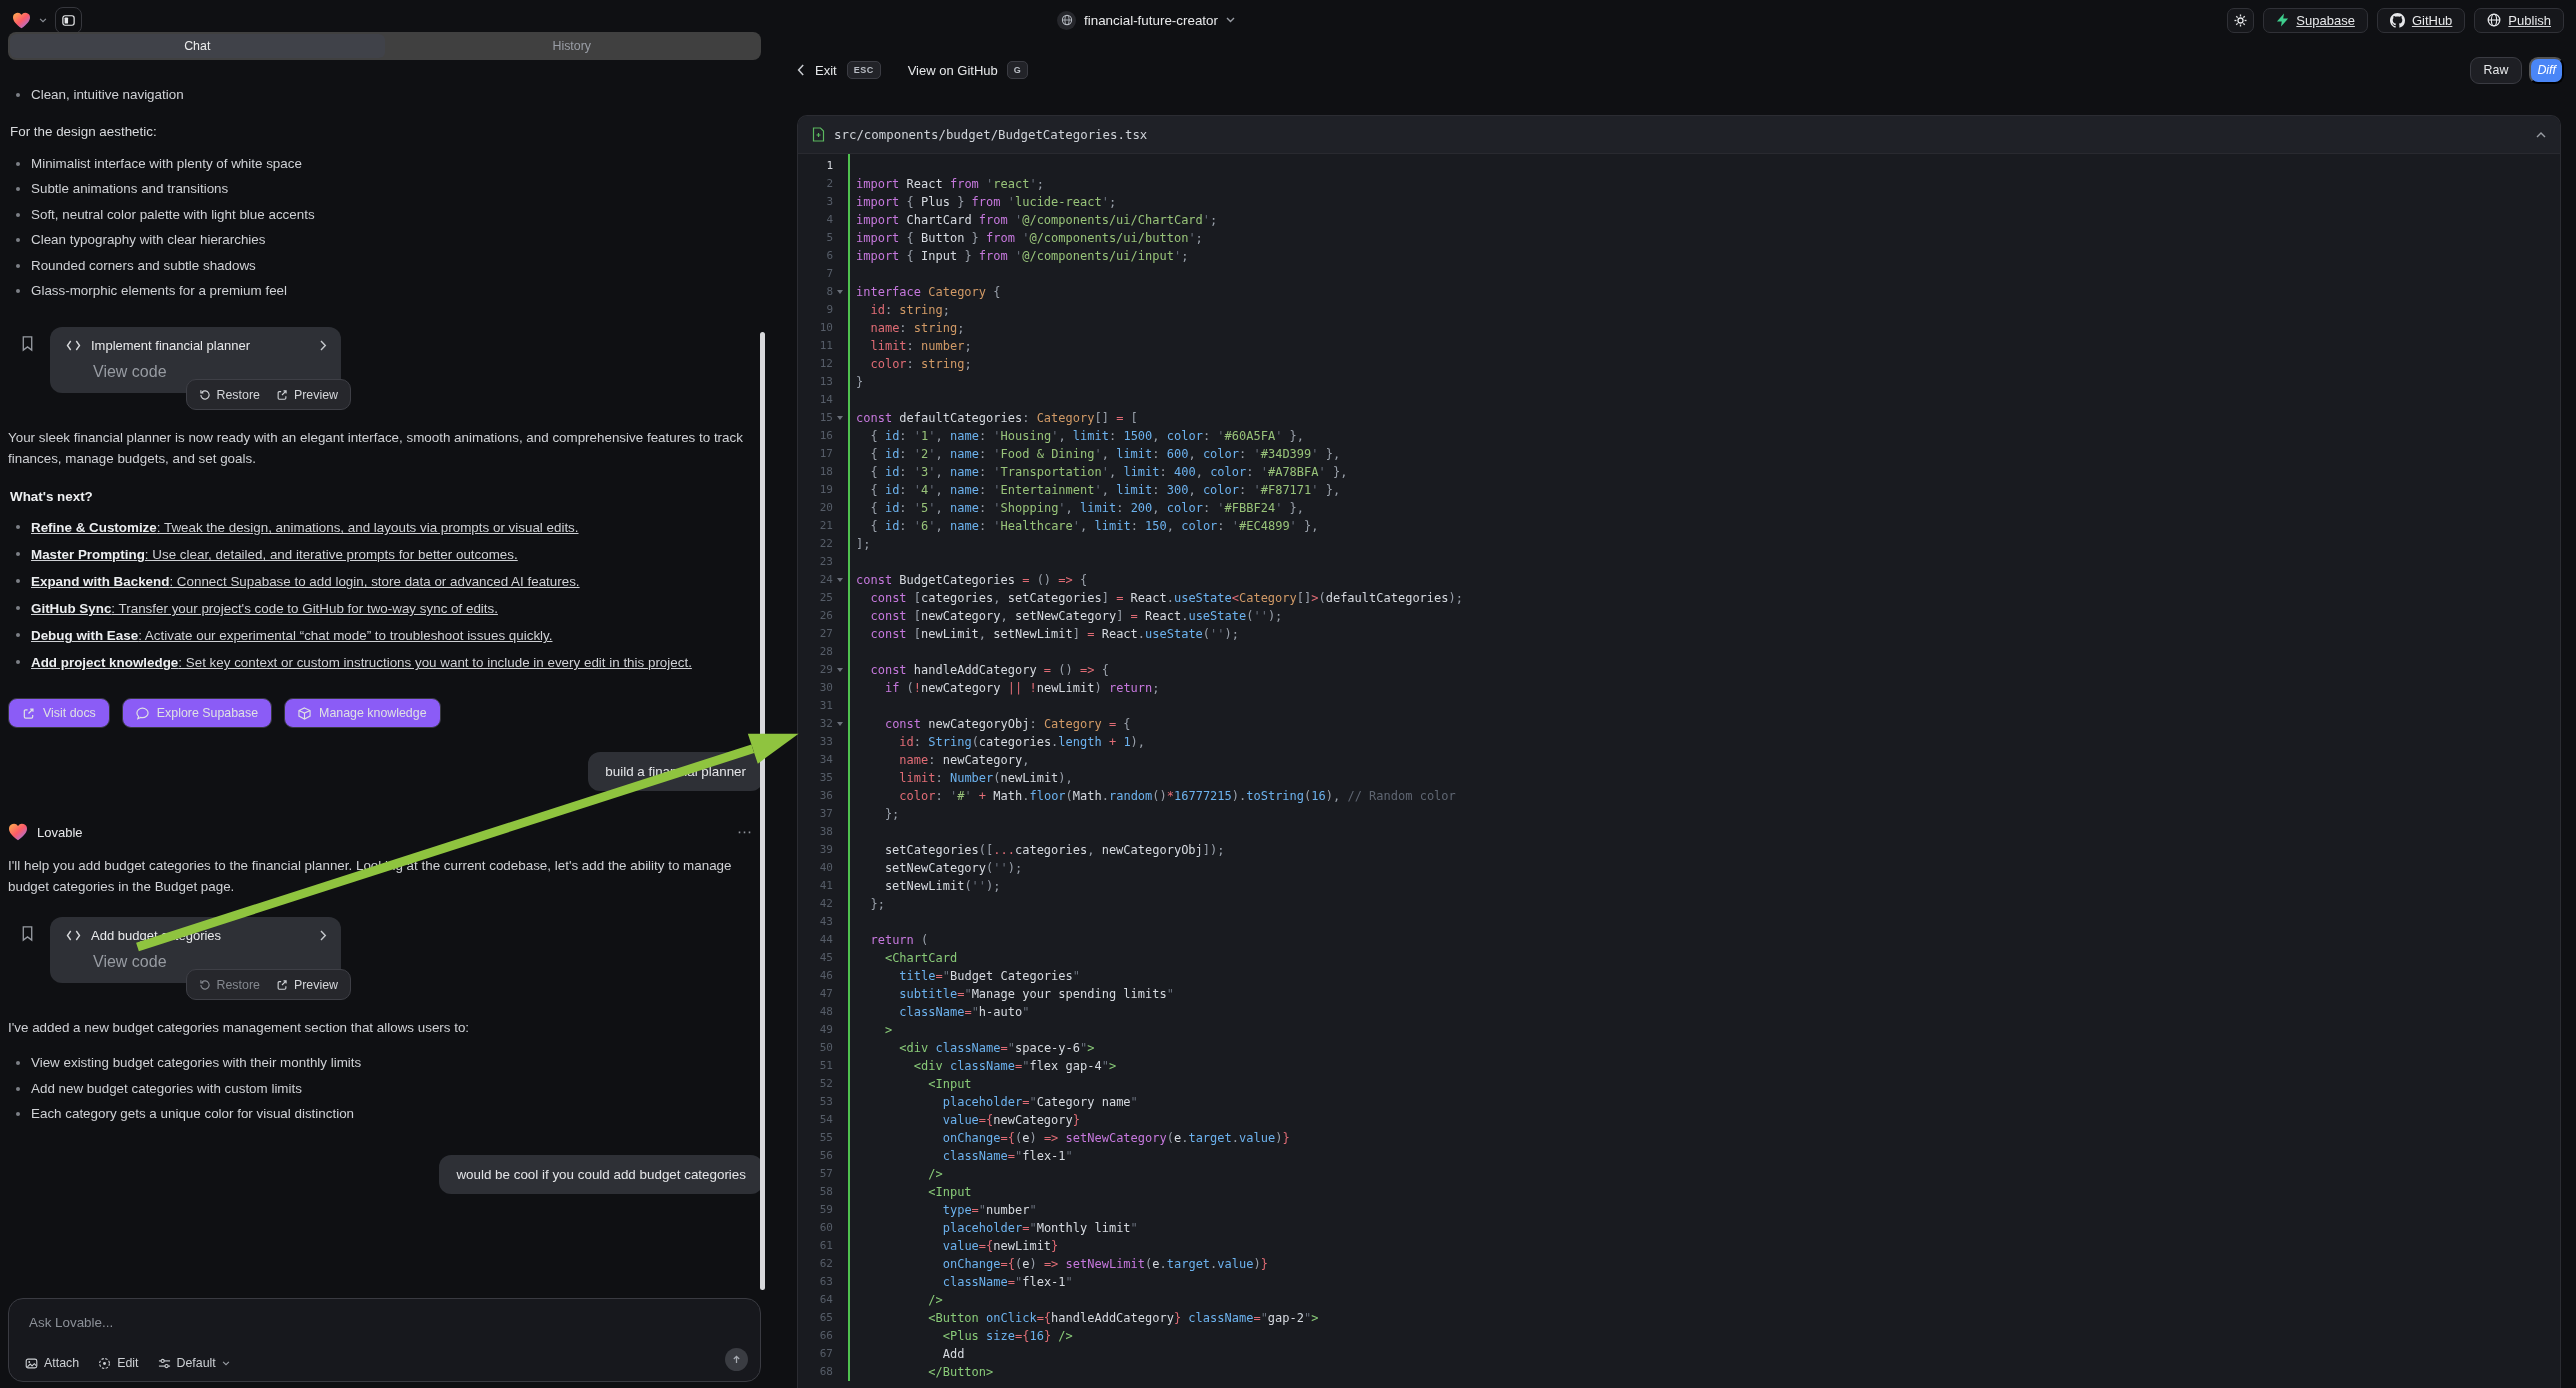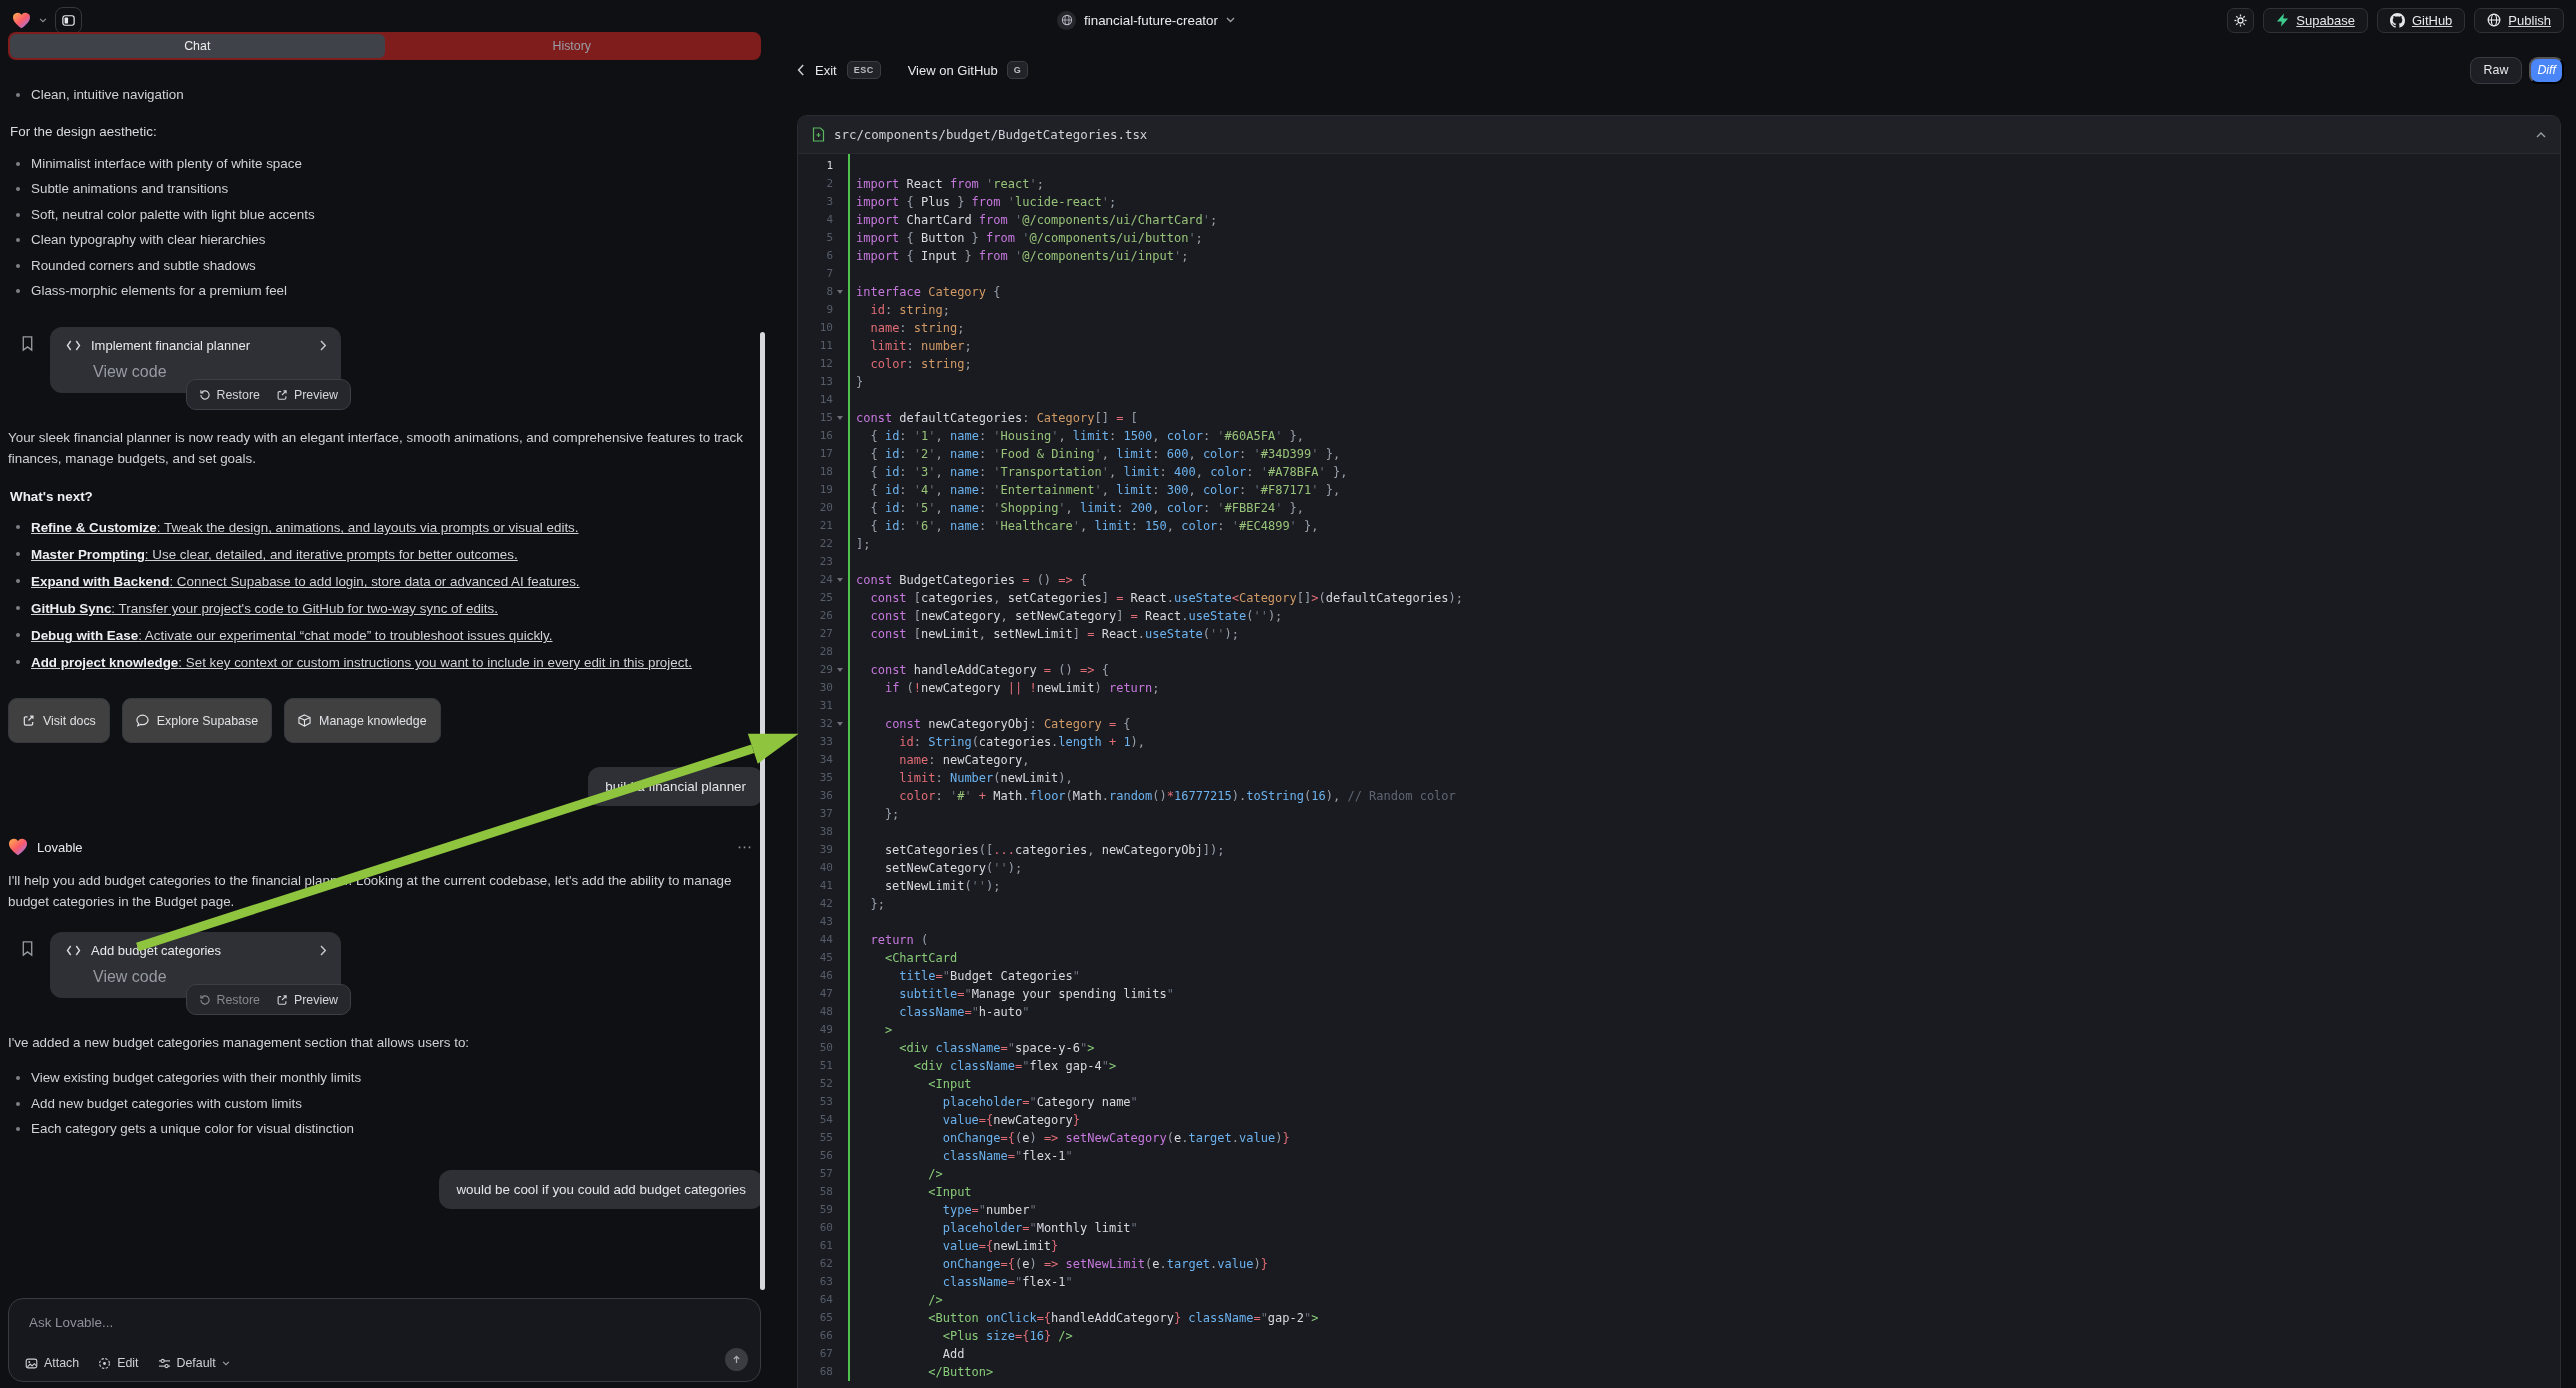--- a/index.html
+++ b/index.html
@@ -16,21 +16,21 @@
   .proj-name{font-size:13.4px;color:#e9eaec;}
   .icon-btn{width:27px;height:25px;border:1px solid #303137;border-radius:7px;background:#16171b;
             display:flex;align-items:center;justify-content:center;}
   .tb-btn{height:25px;border:1px solid #303137;border-radius:7px;background:#16171b;color:#e7e8ea;
           font-size:13px;display:flex;align-items:center;gap:7px;padding:0 12px;}
   .toggle-btn{width:27px;height:27px;border:1px solid #36373d;border-radius:8px;background:transparent;
           display:flex;align-items:center;justify-content:center;}
 
   
   .chat-panel{position:absolute;left:8px;top:30px;width:759px;height:1358px;}
-  .tabs{position:absolute;left:0;top:2px;width:753px;height:28px;background:#7f1d1d;border-radius:8px;
+  .tabs{position:absolute;left:0;top:2px;width:753px;height:28px;background:#404040;border-radius:8px;
         display:flex;padding:2px;box-sizing:border-box;}
   .tab{flex:1;display:flex;align-items:center;justify-content:center;font-size:12.4px;color:#9a9ea6;border-radius:6px;}
   .tab.active{background:#404249;color:#eceded;}
   .chat-scroll{position:absolute;left:0;top:52px;width:755px;height:1209px;overflow:hidden;}
   .chat-scroll p{margin:0;font-size:13.4px;line-height:21px;color:#cfd1d5;}
   .sec-head{font-size:13.4px;color:#d8dadd;margin:16px 0 0 2px;}
   .bold-head{font-size:13.4px;font-weight:bold;color:#eef0f2;margin:20px 0 0 2px;}
   ul.blist{list-style:none;margin:12px 0 0 0;padding:0;}
   ul.blist li{position:relative;padding-left:23px;font-size:13.4px;line-height:26px;color:#cfd1d5;}
   ul.blist.tight li{line-height:25.4px;}
@@ -44,21 +44,21 @@
   .vcard-row{display:flex;align-items:center;gap:10px;}
   .vcard-title{font-size:13px;color:#e8e9eb;flex:1;}
   .view-code{font-size:16px;color:#979ba2;margin:10px 0 0 27px;}
   .bookmark{position:absolute;left:-30px;top:8px;}
   .pill{position:absolute;right:-10px;bottom:-17px;background:#26272c;border:1px solid #3e3f46;border-radius:10px;
         height:29px;display:flex;align-items:center;gap:16px;padding:0 12px;}
   .pill-item{display:flex;align-items:center;gap:6px;font-size:12.4px;color:#d4d6da;}
   .pill-item.dim{color:#84888f;}
 
   .btn-row{display:flex;gap:12px;margin-top:22px;}
-  .chat-btn{height:45px;border:1px solid #37383f;border-radius:9px;background:#404040;color:#dfe1e4;
+  .chat-btn{height:30px;border:1px solid #37383f;border-radius:9px;background:#8b5cf6;color:#dfe1e4;
             font-size:12.4px;display:flex;align-items:center;gap:8px;padding:0 13px;}
 
   .bubble-row{display:flex;justify-content:flex-end;margin-top:24px;}
   .bubble{background:#2e3036;border-radius:12px;padding:12px 17px;font-size:13.4px;color:#e4e5e8;max-width:558px;}
 
   .lov-row{display:flex;align-items:center;gap:9px;margin-top:32px;}
   .lov-name{font-size:13px;color:#e8e9eb;flex:1;}
   .dots{color:#8f939a;font-size:15px;letter-spacing:1px;margin-right:10px;}
 
   .input-box{position:absolute;left:0;bottom:6px;width:753px;height:84px;background:#17181d;

